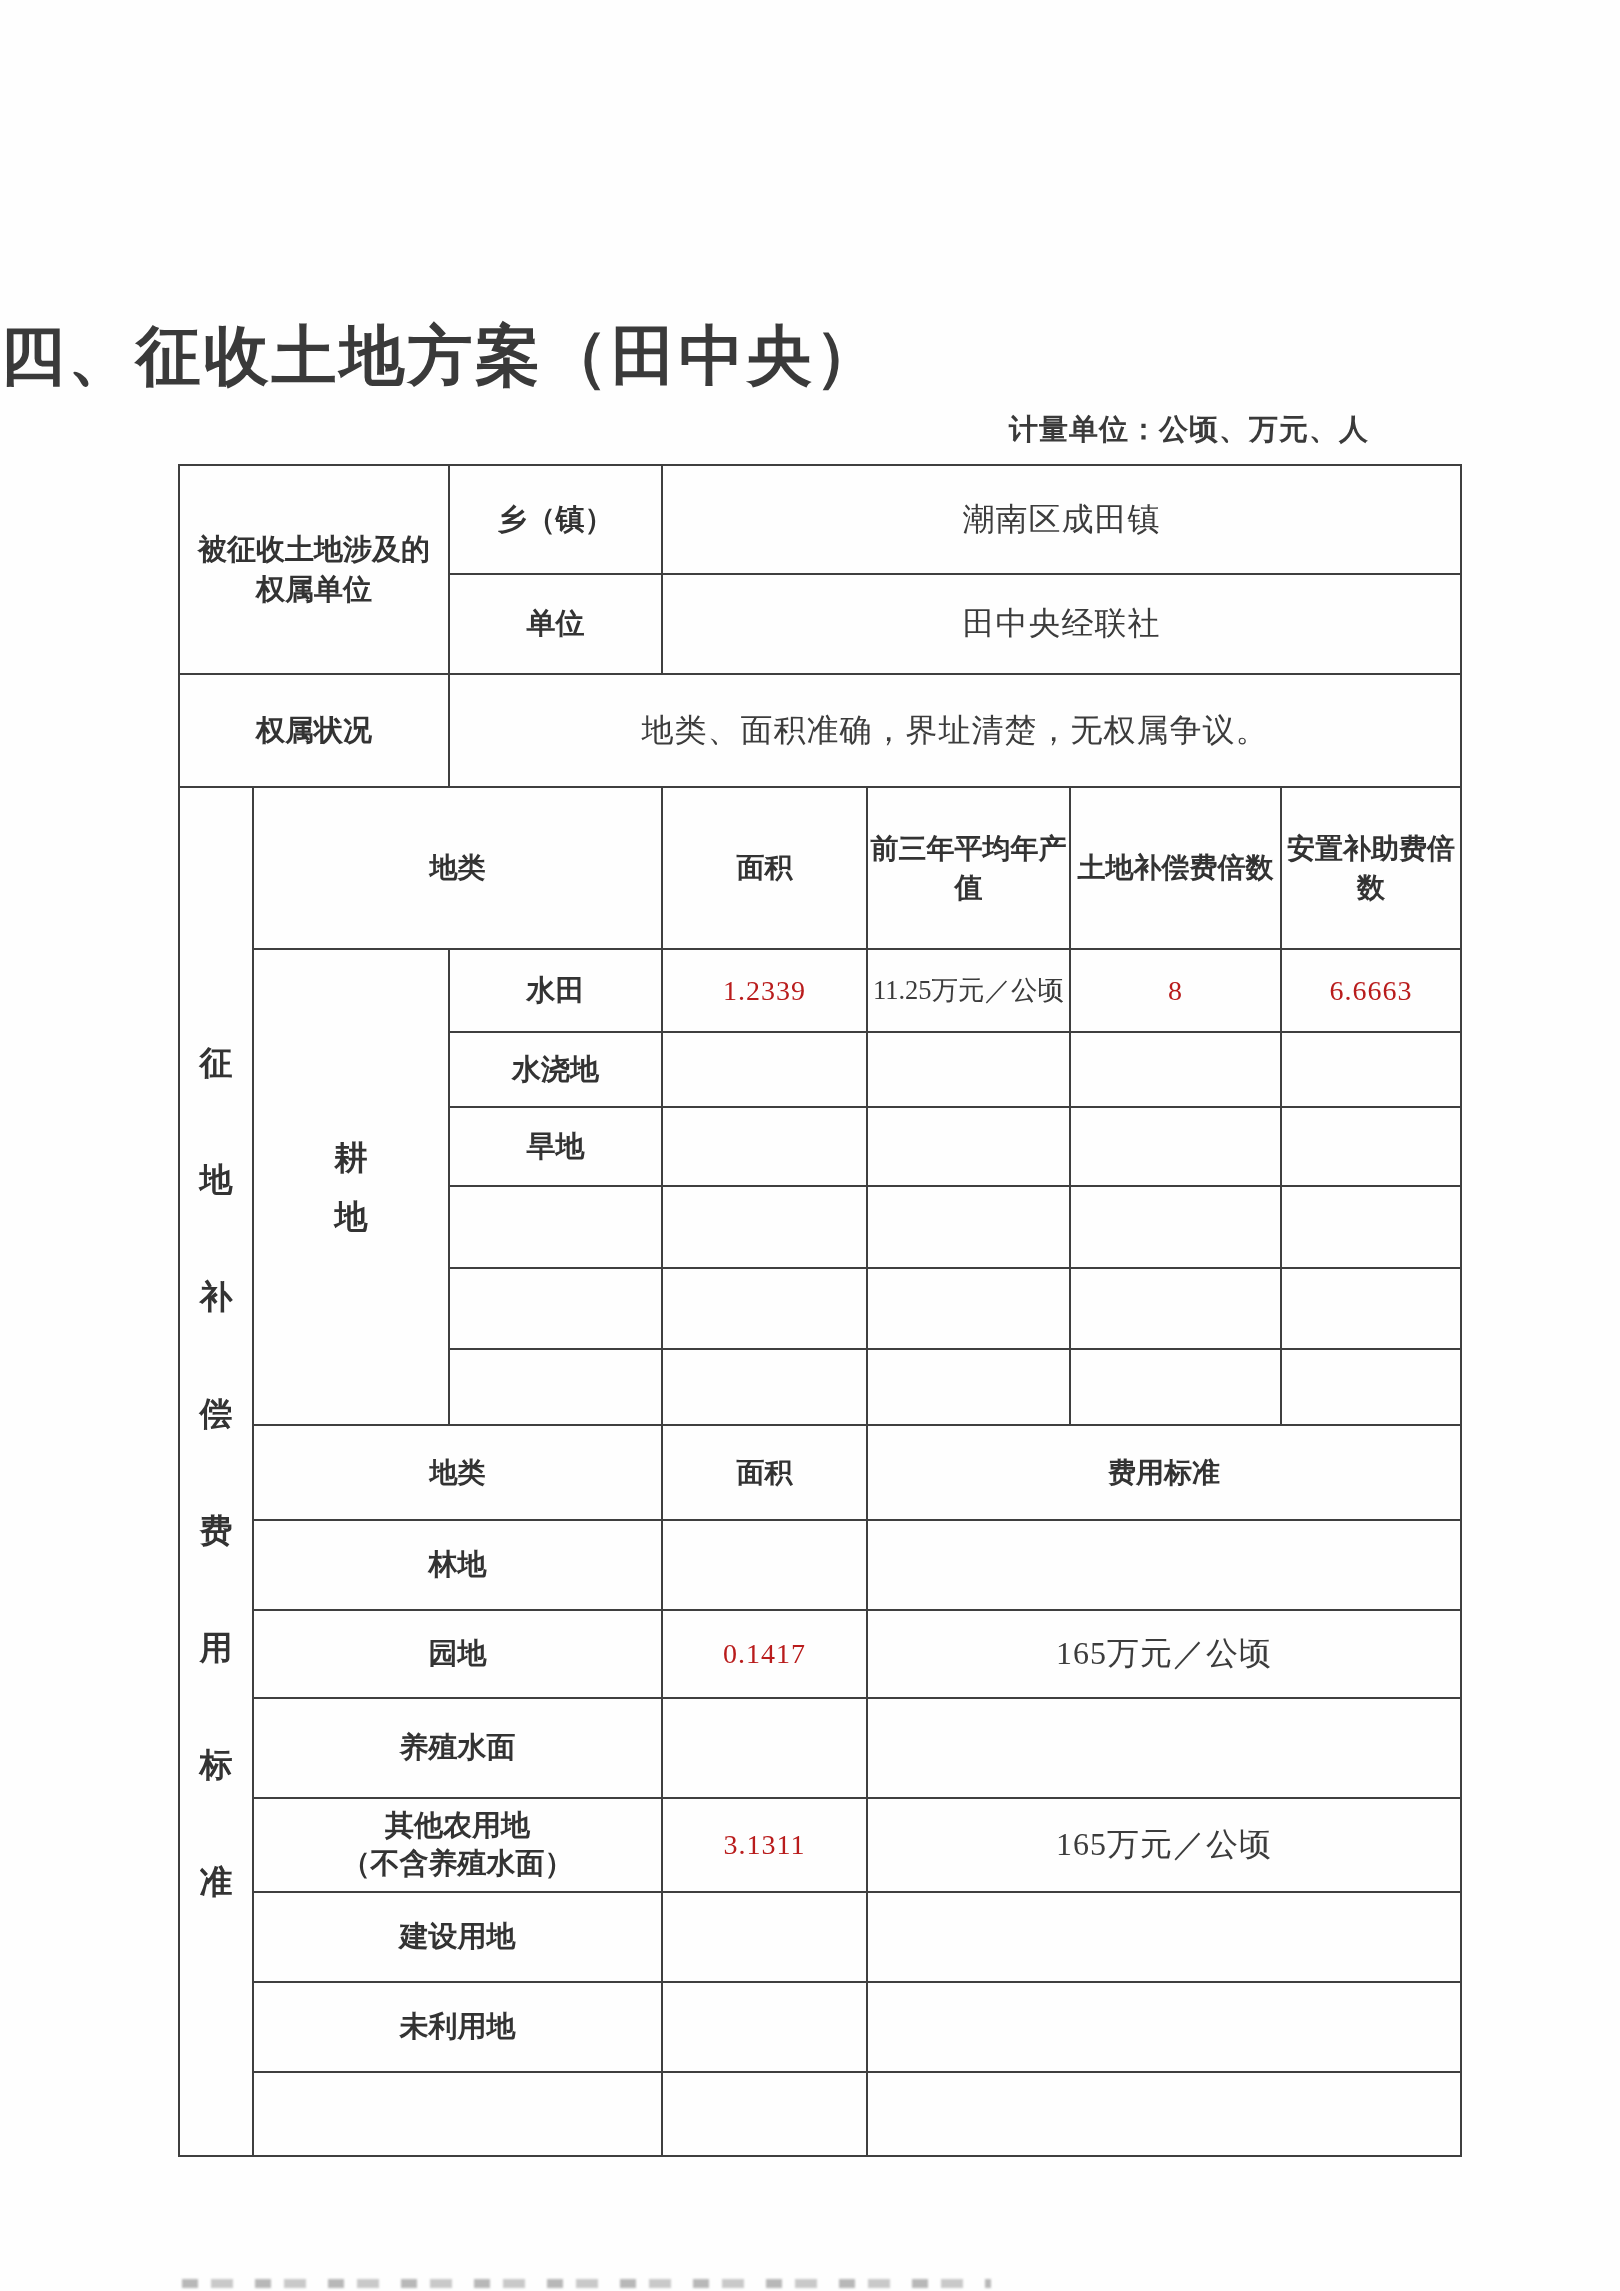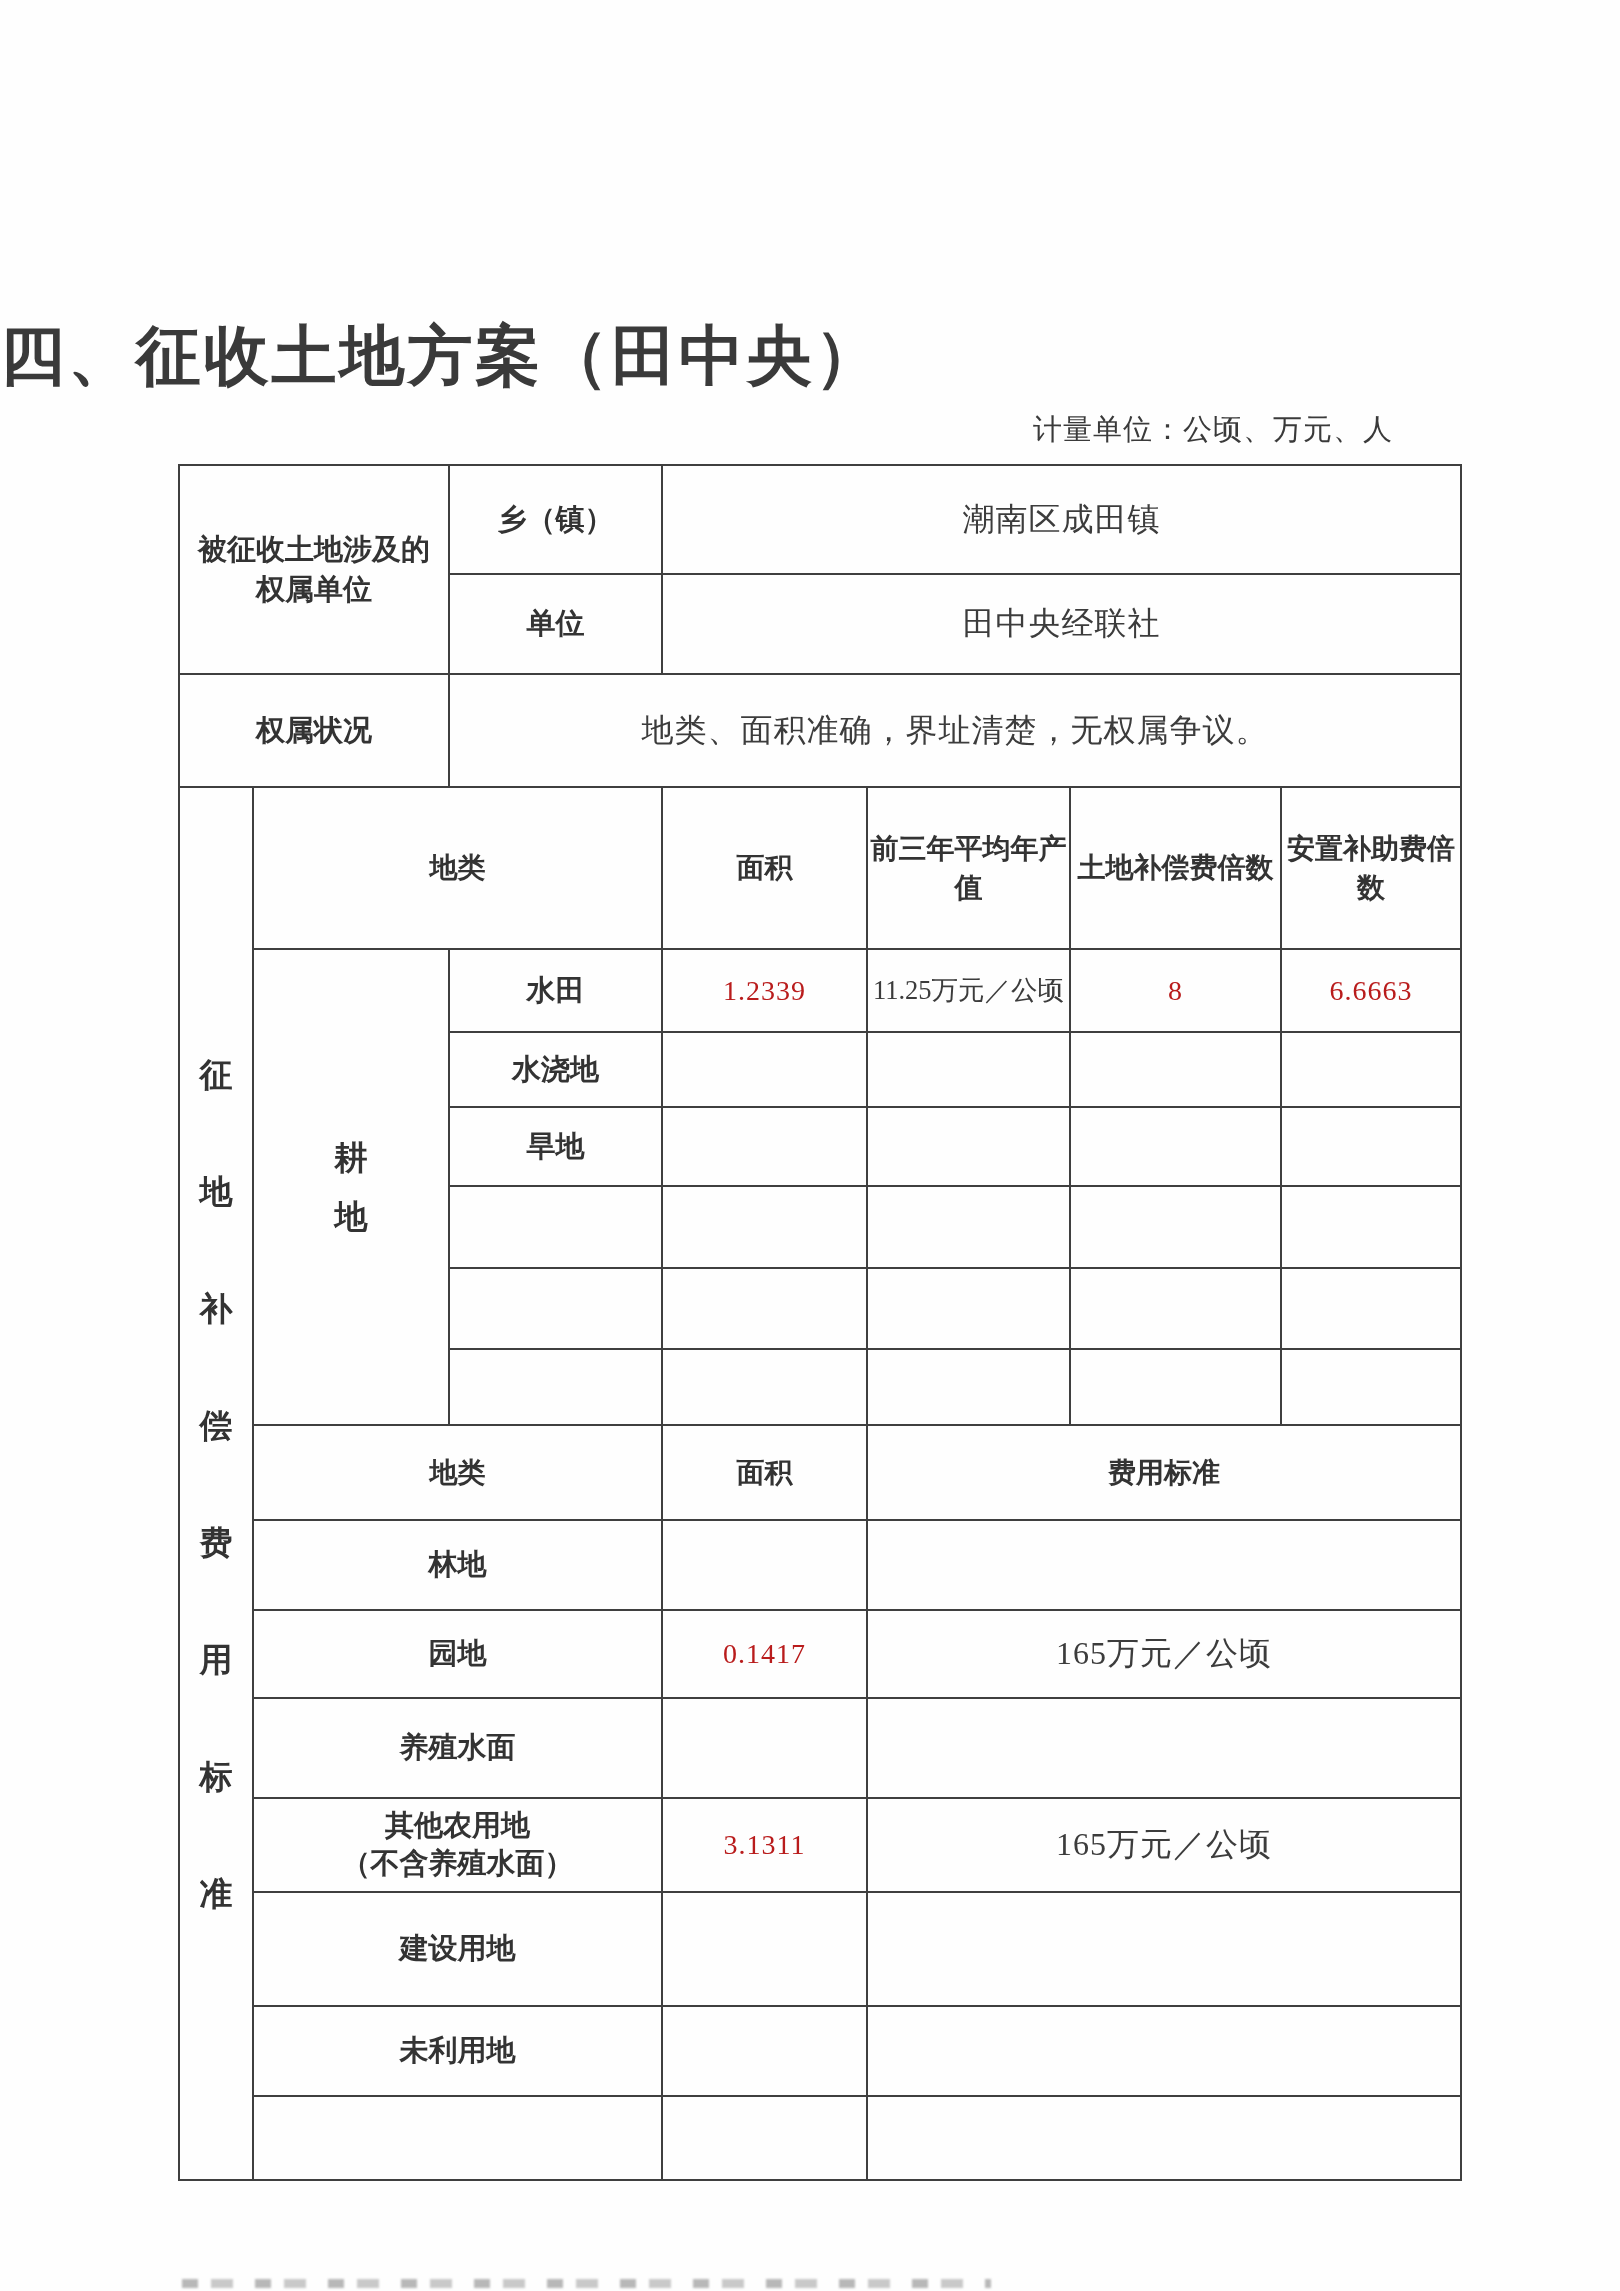--- a/index.html
+++ b/index.html
@@ -13,22 +13,22 @@
   }
   
   .doc-title{
     position:absolute;left:0;top:312px;width:1620px;
     text-align:left;
     font-size:65px;font-weight:700;letter-spacing:2.9px;
     color:#3a3a3a;
     font-family:"Liberation Sans",sans-serif;
   }
   .unit-note{
-    position:absolute;top:410px;right:227px;
-    font-size:29px;font-weight:400;color:#3a3a3a;
+    position:absolute;top:410px;right:251px;
+    font-size:29px;font-weight:700;color:#3a3a3a;
     letter-spacing:1px;
   }
   
   table.main{
     position:absolute;left:178px;top:464px;
     width:1282px;
     border-collapse:collapse;
     table-layout:fixed;
     border:2.9px solid #3f3f3f;
   }
@@ -194,21 +194,21 @@
         <td class="type" colspan="2">养殖水面</td>
         <td class="num"></td>
         <td class="val" colspan="3"></td>
       </tr>
       <tr style="height:94px">
         <td class="type" colspan="2">其他农用地
 （不含养殖水面）</td>
         <td class="num">3.1311</td>
         <td class="val" colspan="3">165万元／公顷</td>
       </tr>
-      <tr style="height:114px">
+      <tr style="height:90px">
         <td class="type" colspan="2">建设用地</td>
         <td class="num"></td>
         <td class="val" colspan="3"></td>
       </tr>
       <tr style="height:90px">
         <td class="type" colspan="2">未利用地</td>
         <td class="num"></td>
         <td class="val" colspan="3"></td>
       </tr>
       <tr style="height:84px">

